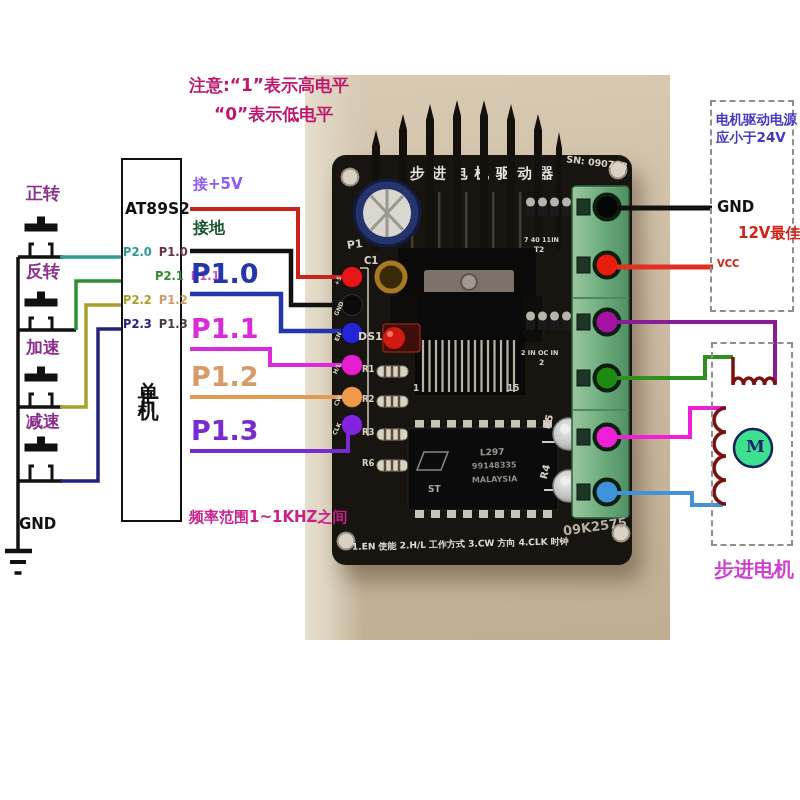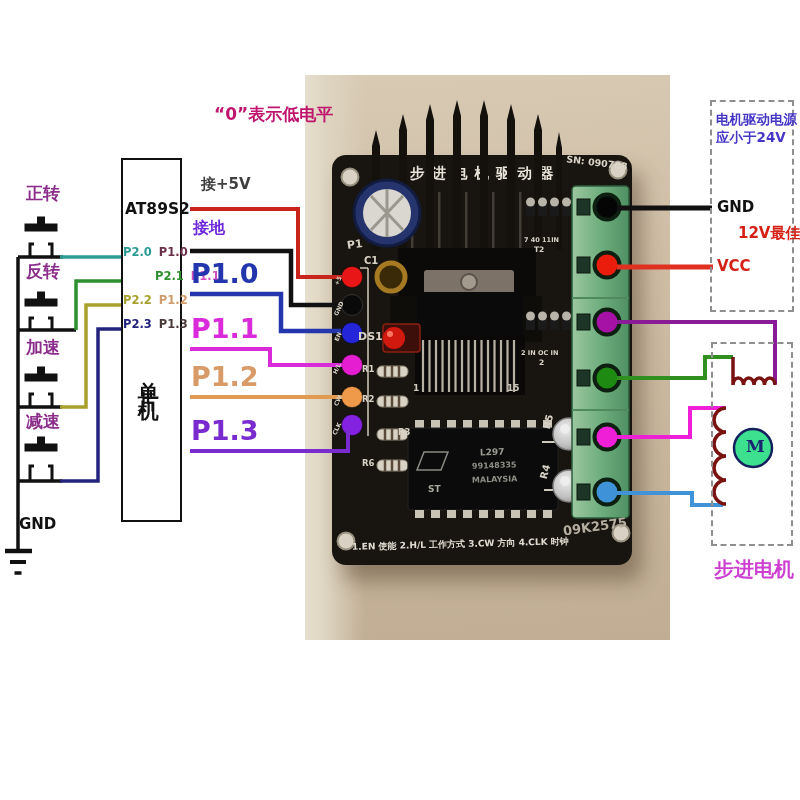--- a/index.html
+++ b/index.html
@@ -280,42 +280,44 @@
   <div class="pinrow" style="top:293px;">
     <span style="color:#a8a02c;">P2.2</span>
     <span style="color:#cf9c6a;margin-left:3px;">P1.2</span>
   </div>
   <div class="pinrow" style="top:317px;">
     <span style="color:#23237e;">P2.3</span>
     <span style="color:#4a3a3a;margin-left:3px;">P1.3</span>
   </div>
   <div class="lbl" style="left:136px;top:365px;color:#111;font-size:21px;writing-mode:vertical-rl;letter-spacing:9px;">单片机</div>
 
+  <div class="lbl" style="left:189px;top:76px;color:#c0156e;font-size:17px;">注意:“1”表示高电平</div>
   <div class="lbl" style="left:214px;top:105px;color:#c0156e;font-size:17px;">“0”表示低电平</div>
 
   <div class="lbl" style="left:26px;top:184px;color:#8b2d8b;font-size:17px;">正转</div>
   <div class="lbl" style="left:26px;top:262px;color:#8b2d8b;font-size:17px;">反转</div>
   <div class="lbl" style="left:26px;top:338px;color:#8b2d8b;font-size:17px;">加速</div>
   <div class="lbl" style="left:26px;top:412px;color:#8b2d8b;font-size:17px;">减速</div>
   <div class="lbl" style="left:19px;top:516px;color:#111;font-size:15px;">GND</div>
 
-  <div class="lbl" style="left:193px;top:176px;color:#404040;font-size:15px;margin-left:8px;">接+5V</div>
-  <div class="lbl" style="left:193px;top:219px;color:#6d28d9;font-size:16px;">接地</div>
+  <div class="lbl" style="left:193px;top:176px;color:#8b5cf6;font-size:15px;">接+5V</div>
+  <div class="lbl" style="left:193px;top:219px;color:#14532d;font-size:16px;">接地</div>
   <div class="lbl" style="left:191px;top:258px;color:#2436ad;font-size:27px;">P1.0</div>
   <div class="lbl" style="left:191px;top:313px;color:#d92bd9;font-size:27px;">P1.1</div>
   <div class="lbl" style="left:191px;top:361px;color:#d89a66;font-size:27px;">P1.2</div>
   <div class="lbl" style="left:191px;top:415px;color:#7a2bd0;font-size:27px;">P1.3</div>
+  <div class="lbl" style="left:189px;top:509px;color:#cc1f8e;font-size:15px;">频率范围1~1KHZ之间</div>
 
   <div class="lbl" style="left:566px;top:158px;color:#dcd6ca;font-size:9.5px;transform:rotate(7deg);">SN: 090708</div>
   <div class="lbl" style="left:347px;top:239px;color:#d8d2c6;font-size:11px;transform:rotate(-8deg);">P1</div>
   <div class="lbl" style="left:364px;top:255px;color:#d8d2c6;font-size:10px;">C1</div>
   <div class="lbl" style="left:358px;top:331px;color:#d8d2c6;font-size:11px;">DS1</div>
   <div class="lbl" style="left:362px;top:365px;color:#d8d2c6;font-size:8.5px;">R1</div>
   <div class="lbl" style="left:362px;top:395px;color:#d8d2c6;font-size:8.5px;text-align:center;">R2</div>
-  <div class="lbl" style="left:362px;top:428px;color:#d8d2c6;font-size:8.5px;margin-left:36px;">R3</div>
+  <div class="lbl" style="left:362px;top:428px;color:#d8d2c6;font-size:8.5px;">R3</div>
   <div class="lbl" style="left:362px;top:459px;color:#d8d2c6;font-size:8.5px;">R6</div>
   <div class="lbl" style="left:541px;top:416px;color:#d8d2c6;font-size:10px;transform:rotate(-75deg);">R5</div>
   <div class="lbl" style="left:538px;top:466px;color:#d8d2c6;font-size:10px;transform:rotate(-75deg);">R4</div>
   <div class="lbl" style="left:428px;top:484px;color:#a8a8a0;font-size:9px;">ST</div>
   <div class="lbl" style="left:480px;top:447px;color:#9a9a92;font-size:9px;transform:rotate(-2deg);">L297</div>
   <div class="lbl" style="left:472px;top:461px;color:#8e8e86;font-size:8px;transform:rotate(-2deg);">99148335</div>
   <div class="lbl" style="left:472px;top:475px;color:#8e8e86;font-size:8px;transform:rotate(-2deg);">MALAYSIA</div>
   <div class="lbl" style="left:413px;top:383px;color:#cfc9bd;font-size:9px;">1</div>
   <div class="lbl" style="left:507px;top:383px;color:#cfc9bd;font-size:9px;">15</div>
   <div class="tinywhite" style="left:524px;top:236px;font-size:6.5px;">7 40 11IN</div>
@@ -329,18 +331,18 @@
   <div class="tinywhite" style="left:331px;top:305px;font-size:6px;transform:rotate(-65deg);">GND</div>
   <div class="tinywhite" style="left:333px;top:333px;font-size:6px;transform:rotate(-65deg);">EN</div>
   <div class="tinywhite" style="left:331px;top:365px;font-size:6px;transform:rotate(-65deg);">H/L</div>
   <div class="tinywhite" style="left:332px;top:397px;font-size:6px;transform:rotate(-65deg);">CW</div>
   <div class="tinywhite" style="left:330px;top:425px;font-size:6px;transform:rotate(-65deg);">CLK</div>
 
   <div class="lbl" style="left:716px;top:112px;color:#4636c6;font-size:13.5px;">电机驱动电源</div>
   <div class="lbl" style="left:716px;top:130px;color:#4636c6;font-size:13.5px;">应小于24V</div>
   <div class="lbl" style="left:717px;top:199px;color:#111;font-size:15px;">GND</div>
   <div class="lbl" style="left:738px;top:225px;color:#d42015;font-size:15px;">12V最佳</div>
-  <div class="lbl" style="left:717px;top:258px;color:#d42015;font-size:15px;">VCC</div>
+  <div class="lbl" style="left:717px;top:258px;color:#d42015;font-size:10px;">VCC</div>
 
   <div class="lbl" style="left:746px;top:437px;color:#1a2470;font-size:17px;font-family:'DejaVu Serif',serif;">M</div>
   <div class="lbl" style="left:714px;top:558px;color:#cc3fd0;font-size:20px;">步进电机</div>
 
 </div>
 
 </body></html>

